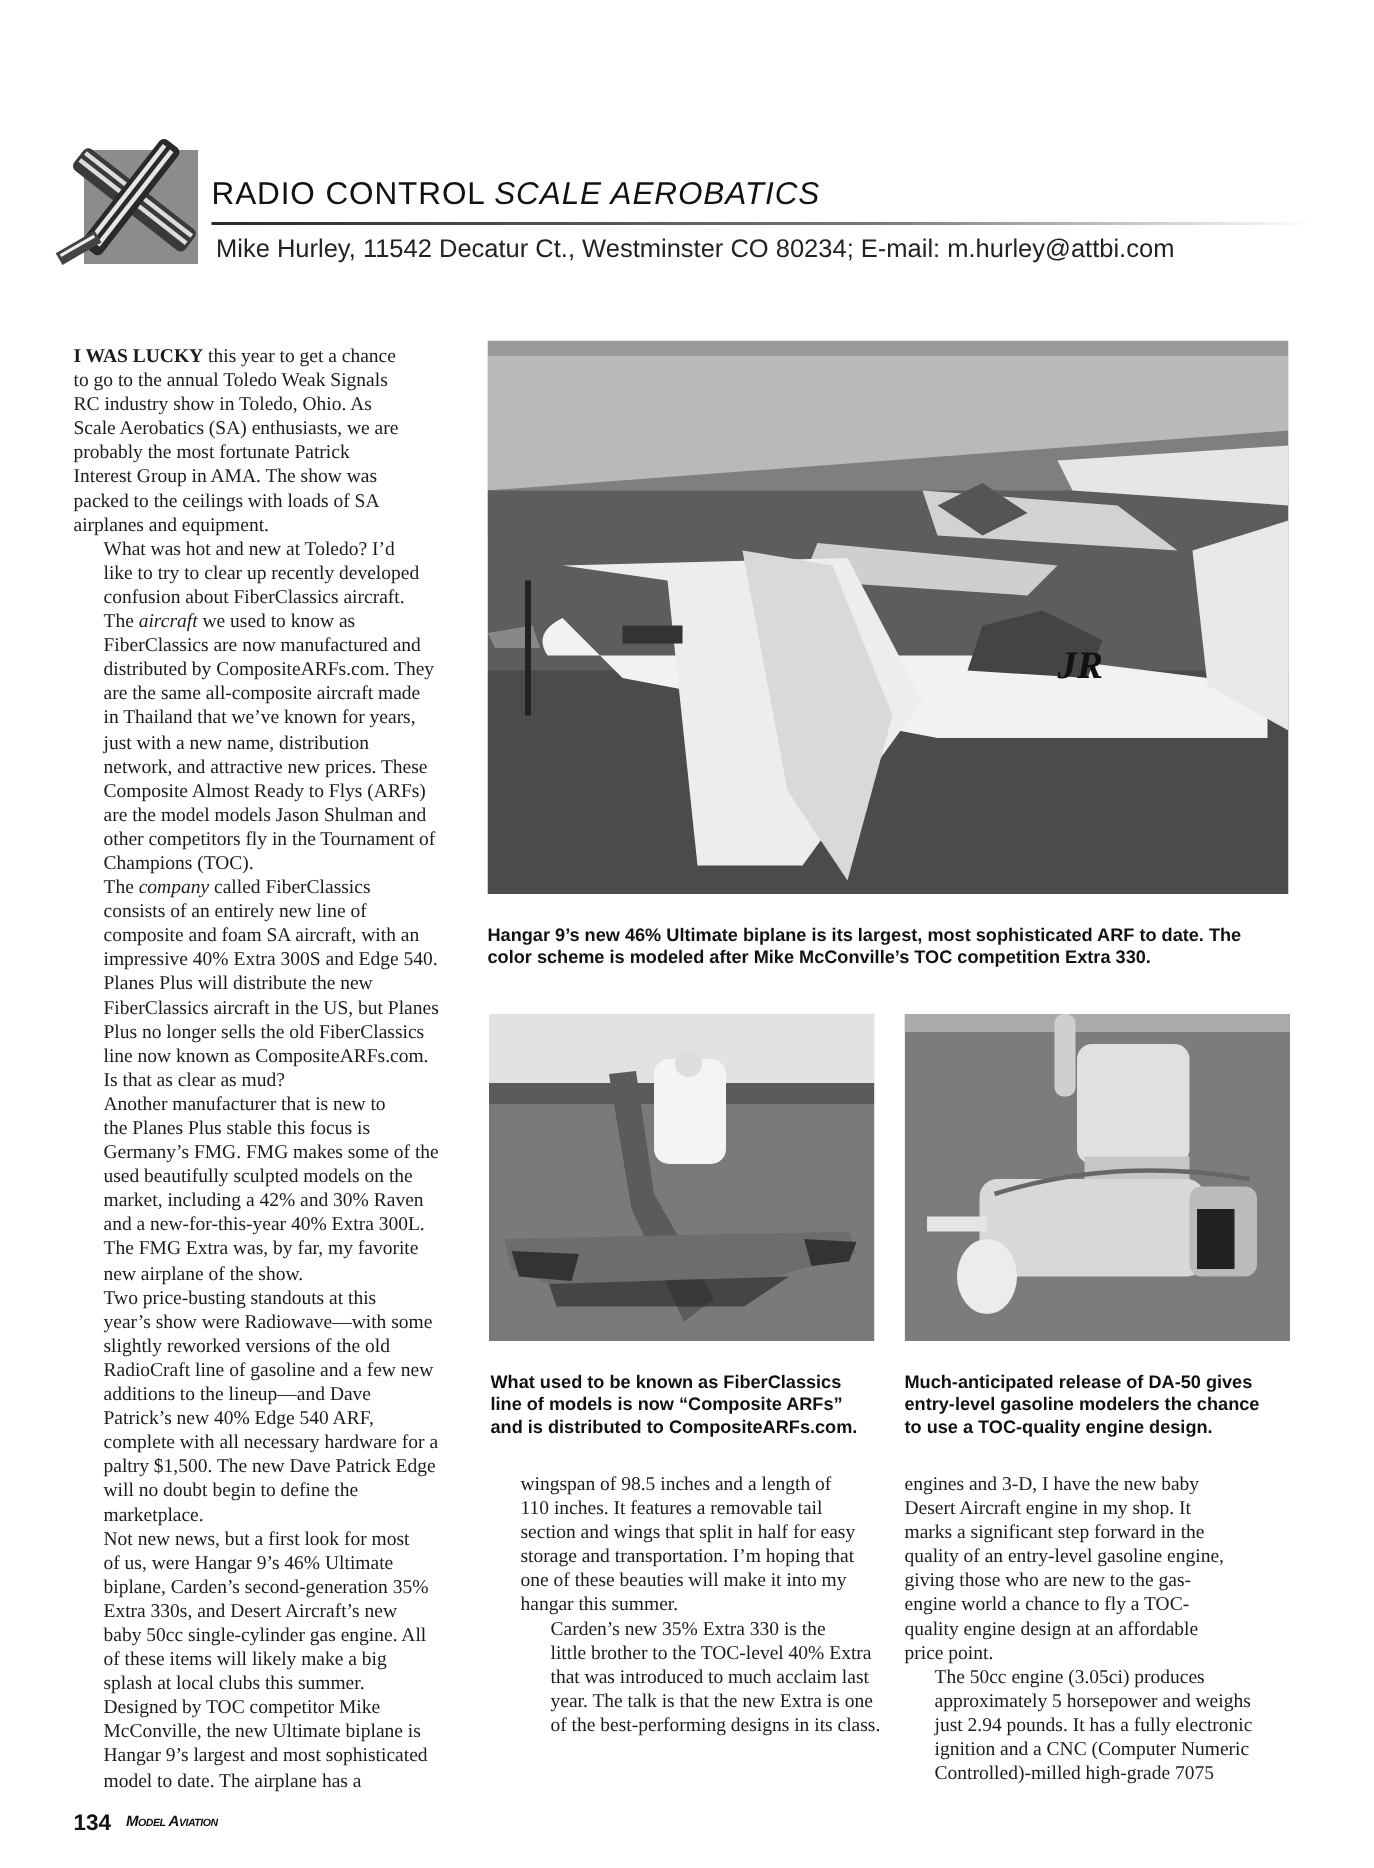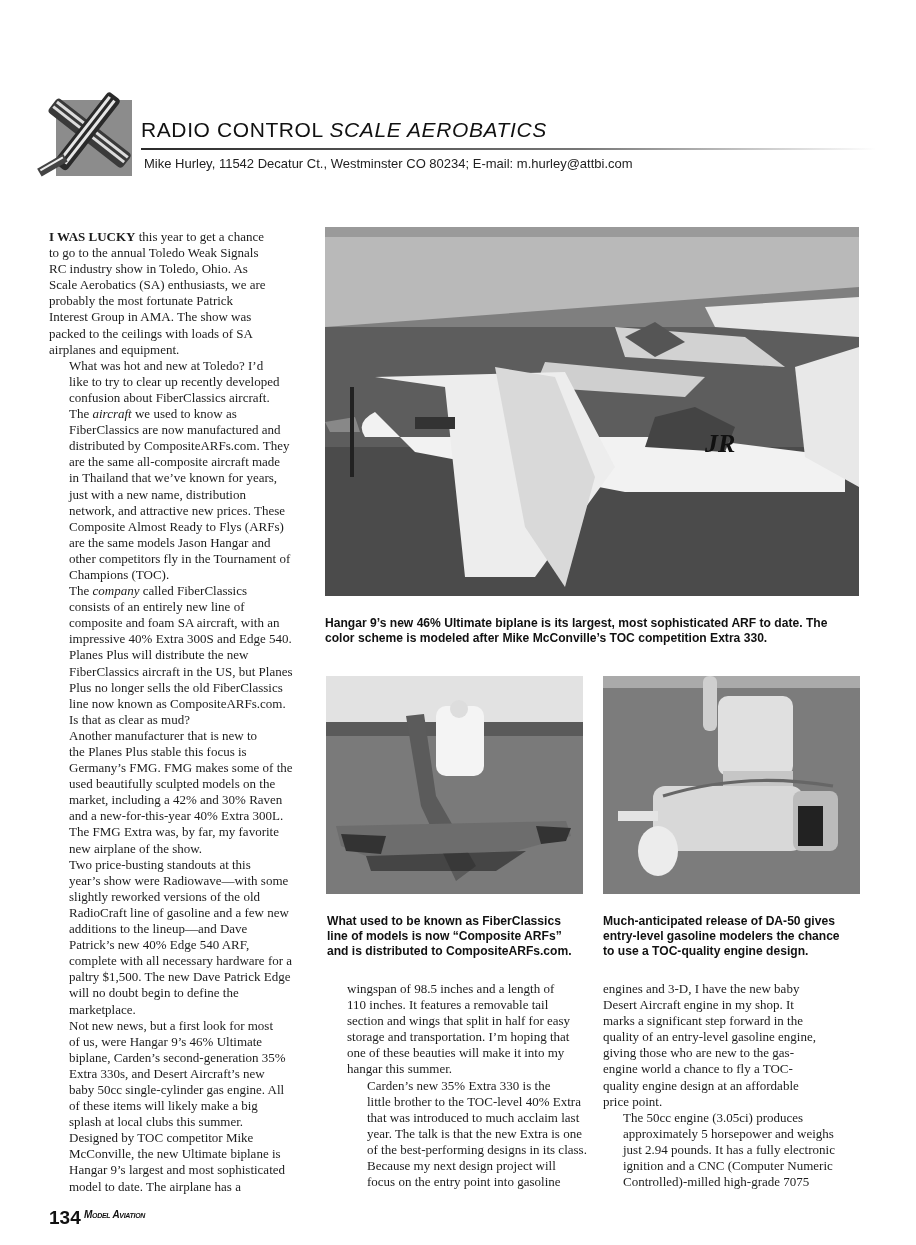--- a/index.html
+++ b/index.html
@@ -3,21 +3,21 @@
 <meta charset="utf-8">
 <style>
   html, body { margin: 0; padding: 0; background: #ffffff; }
   body { width: 916px; height: 1245px; position: relative; overflow: hidden; font-family: "Liberation Serif", serif; color: #1a1a1a; }
 
   
   .logo { position: absolute; left: 34px; top: 86px; width: 110px; height: 96px; }
   .header-title { position: absolute; left: 141px; top: 118px; font-family: "Liberation Sans", sans-serif; font-size: 21px; letter-spacing: 0.6px; color: #111; white-space: nowrap; }
   .header-title .ital { font-style: italic; }
   .header-rule { position: absolute; left: 141px; top: 148px; width: 735px; height: 2px; background: linear-gradient(to right, #2a2a2a 0%, #777 60%, #ffffff 100%); }
-  .header-byline { position: absolute; left: 144px; top: 156px; font-family: "Liberation Sans", sans-serif; font-size: 13px; color: #222; white-space: nowrap; }
+  .header-byline { position: absolute; left: 144px; top: 156px; font-family: "Liberation Sans", sans-serif; font-size: 17px; color: #222; white-space: nowrap; }
 
   
   .col { position: absolute; font-size: 13px; line-height: 16.1px; color: #1c1c1c; }
   .col p { margin: 0; }
   .col p.indent { text-indent: 20px; }
   .col .lead { font-weight: bold; }
   .col-1 { left: 49px; top: 229px; width: 262px; }
   .col-2 { left: 327px; top: 981px; width: 262px; margin-left: 20px; }
   .col-3 { left: 603px; top: 981px; width: 262px; }
   .ln { display: block; white-space: nowrap; }
@@ -30,21 +30,21 @@
   .photo-br { left: 603px; top: 676px; width: 257px; height: 218px; }
 
   
   .caption { position: absolute; font-family: "Liberation Sans", sans-serif; font-weight: bold; font-size: 12.1px; line-height: 15px; color: #111; }
   .caption .ln { white-space: nowrap; }
   .cap-main { left: 325px; top: 616px; width: 540px; }
   .cap-bl { left: 327px; top: 914px; width: 260px; }
   .cap-br { left: 603px; top: 914px; width: 260px; }
 
   
-  .folio { position: absolute; left: 49px; top: 1207px; font-family: "Liberation Sans", sans-serif; font-weight: bold; font-size: 19px; color: #111; }
+  .folio { position: absolute; left: 49px; top: 1207px; font-family: "Liberation Sans", sans-serif; font-weight: bold; font-size: 15px; color: #111; }
   .magname { position: absolute; left: 84px; top: 1209px; font-family: "Liberation Sans", sans-serif; font-weight: bold; font-style: italic; font-size: 10px; color: #111; font-variant: small-caps; letter-spacing: -0.3px; }
 </style>
 </head>
 <body>
 
 <div class="logo">
   <svg viewBox="0 0 110 96" width="110" height="96">
     <rect x="22" y="14" width="76" height="76" fill="#8c8c8c"></rect>
     <g transform="rotate(38 55 48)">
       <rect x="8" y="38" width="94" height="18" rx="4" fill="#3a3a3a"></rect>
@@ -82,21 +82,21 @@
     </p>
     <p class="indent">
       <span class="ln"><span>The </span><i>aircraft</i><span> we used to know as</span></span>
       <span class="ln">FiberClassics are now manufactured and</span>
       <span class="ln">distributed by CompositeARFs.com. They</span>
       <span class="ln">are the same all-composite aircraft made</span>
       <span class="ln">in Thailand that we’ve known for years,</span>
       <span class="ln">just with a new name, distribution</span>
       <span class="ln">network, and attractive new prices. These</span>
       <span class="ln">Composite Almost Ready to Flys (ARFs)</span>
-      <span class="ln">are the same models Jason Hangar and</span>
+      <span class="ln">are the model models Jason Shulman and</span>
       <span class="ln">other competitors fly in the Tournament of</span>
       <span class="ln">Champions (TOC).</span>
     </p>
     <p class="indent">
       <span class="ln"><span>The </span><i>company</i><span> called FiberClassics</span></span>
       <span class="ln">consists of an entirely new line of</span>
       <span class="ln">composite and foam SA aircraft, with an</span>
       <span class="ln">impressive 40% Extra 300S and Edge 540.</span>
       <span class="ln">Planes Plus will distribute the new</span>
       <span class="ln">FiberClassics aircraft in the US, but Planes</span>
@@ -222,24 +222,20 @@
       <span class="ln">one of these beauties will make it into my</span>
       <span class="ln">hangar this summer.</span>
     </p>
     <p class="indent">
       <span class="ln">Carden’s new 35% Extra 330 is the</span>
       <span class="ln">little brother to the TOC-level 40% Extra</span>
       <span class="ln">that was introduced to much acclaim last</span>
       <span class="ln">year. The talk is that the new Extra is one</span>
       <span class="ln">of the best-performing designs in its class.</span>
     </p>
-    <p class="indent">
-      <span class="ln">Because my next design project will</span>
-      <span class="ln">focus on the entry point into gasoline</span>
-    </p>
   </div>
 <div class="col col-3" id="col3">
     <p>
       <span class="ln">engines and 3-D, I have the new baby</span>
       <span class="ln">Desert Aircraft engine in my shop. It</span>
       <span class="ln">marks a significant step forward in the</span>
       <span class="ln">quality of an entry-level gasoline engine,</span>
       <span class="ln">giving those who are new to the gas-</span>
       <span class="ln">engine world a chance to fly a TOC-</span>
       <span class="ln">quality engine design at an affordable</span>

